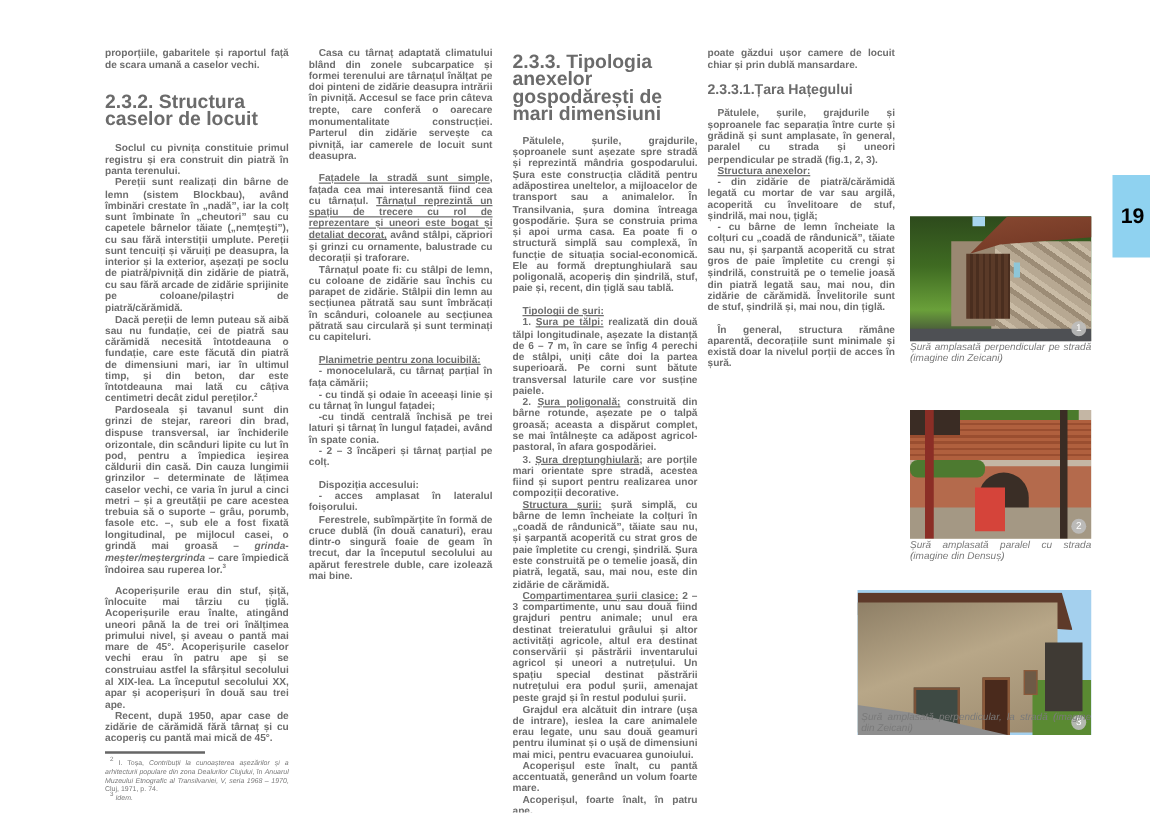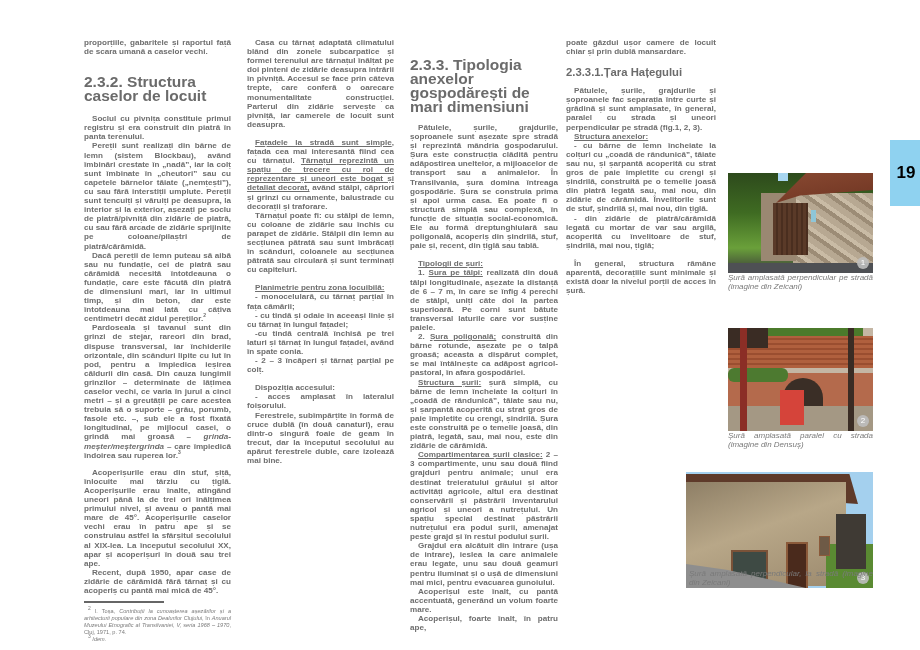--- a/index.html
+++ b/index.html
@@ -117,39 +117,40 @@
   <p>- monocelulară, cu târnaț parțial în fața cămării;</p>
   <p>- cu tindă și odaie în aceeași linie și cu târnaț în lungul fațadei;</p>
   <p>-cu tindă centrală închisă pe trei laturi și târnaț în lungul fațadei, având în spate conia.</p>
   <p>- 2 – 3 încăperi și târnaț parțial pe colț.</p>
   <p class="gap">Dispoziția accesului:</p>
   <p>- acces amplasat în lateralul foișorului.</p>
   <p>Ferestrele, subîmpărțite în formă de cruce dublă (în două canaturi), erau dintr-o singură foaie de geam în trecut, dar la începutul secolului au apărut ferestrele duble, care izolează mai bine.</p>
 </div>
 
 <div class="col" id="c3">
-  <h2 style="margin-top:20px; margin-bottom:9px;">2.3.3. Tipologia anexelor gospodărești de mari dimensiuni</h2>
+  <h2 style="margin-top:5px; margin-bottom:9px;">2.3.3. Tipologia anexelor gospodărești de mari dimensiuni</h2>
   <p>Pătulele, șurile, grajdurile, șoproanele sunt așezate spre stradă și reprezintă mândria gospodarului. Șura este construcția clădită pentru adăpostirea uneltelor, a mijloacelor de transport sau a animalelor. În Transilvania, șura domina întreaga gospodărie. Șura se construia prima și apoi urma casa. Ea poate fi o structură simplă sau complexă, în funcție de situația social-economică. Ele au formă dreptunghiulară sau poligonală, acoperiș din șindrilă, stuf, paie și, recent, din țiglă sau tablă.</p>
   <p class="gap"><u>Tipologii de șuri:</u></p>
   <p><span>1. </span><u>Șura pe tălpi:</u><span> realizată din două tălpi longitudinale, așezate la distanță de 6 – 7 m, în care se înfig 4 perechi de stâlpi, uniți câte doi la partea superioară. Pe corni sunt bătute transversal laturile care vor susține paiele.</span></p>
   <p><span>2. </span><u>Șura poligonală;</u><span> construită din bârne rotunde, așezate pe o talpă groasă; aceasta a dispărut complet, se mai întâlnește ca adăpost agricol-pastoral, în afara gospodăriei.</span></p>
+  <p><span>3. </span><u>Șura dreptunghiulară</u><span>; are porțile mari orientate spre stradă, acestea fiind și suport pentru realizarea unor compoziții decorative.</span></p>
   <p><u>Structura șurii:</u><span> șură simplă, cu bârne de lemn încheiate la colțuri în „coadă de rândunică”, tăiate sau nu, și șarpantă acoperită cu strat gros de paie împletite cu crengi, șindrilă. Șura este construită pe o temelie joasă, din piatră, legată, sau, mai nou, este din zidărie de cărămidă.</span></p>
   <p><u>Compartimentarea șurii clasice:</u><span> 2 – 3 compartimente, unu sau două fiind grajduri pentru animale; unul era destinat treieratului grâului și altor activități agricole, altul era destinat conservării și păstrării inventarului agricol și uneori a nutrețului. Un spațiu special destinat păstrării nutrețului era podul șurii, amenajat peste grajd și în restul podului șurii.</span></p>
   <p>Grajdul era alcătuit din intrare (ușa de intrare), ieslea la care animalele erau legate, unu sau două geamuri pentru iluminat și o ușă de dimensiuni mai mici, pentru evacuarea gunoiului.</p>
   <p>Acoperișul este înalt, cu pantă accentuată, generând un volum foarte mare.</p>
   <p>Acoperișul, foarte înalt, în patru ape,</p>
 </div>
 
 <div class="col" id="c4">
   <p class="noind">poate găzdui ușor camere de locuit chiar și prin dublă mansardare.</p>
   <h3 style="margin-top:10px; margin-bottom:8px;">2.3.3.1.Țara Hațegului</h3>
   <p>Pătulele, șurile, grajdurile și șoproanele fac separația între curte și grădină și sunt amplasate, în general, paralel cu strada și uneori perpendicular pe stradă (fig.1, 2, 3).</p>
   <p><u>Structura anexelor:</u></p>
+  <p>- din zidărie de piatră/cărămidă legată cu mortar de var sau argilă, acoperită cu învelitoare de stuf, șindrilă, mai nou, țiglă;</p>
   <p>- cu bârne de lemn încheiate la colțuri cu „coadă de rândunică”, tăiate sau nu, și șarpantă acoperită cu strat gros de paie împletite cu crengi și șindrilă, construită pe o temelie joasă din piatră legată sau, mai nou, din zidărie de cărămidă. Învelitorile sunt de stuf, șindrilă și, mai nou, din țiglă.</p>
-  <p>- din zidărie de piatră/cărămidă legată cu mortar de var sau argilă, acoperită cu învelitoare de stuf, șindrilă, mai nou, țiglă;</p>
   <p class="gap">În general, structura rămâne aparentă, decorațiile sunt minimale și există doar la nivelul porții de acces în șură.</p>
 </div>
 
 <div class="page-tab">
   <span>19</span>
 </div>
 
 <div class="photo" id="p1">
   <div class="sky"></div>
     <div class="wall"></div>

